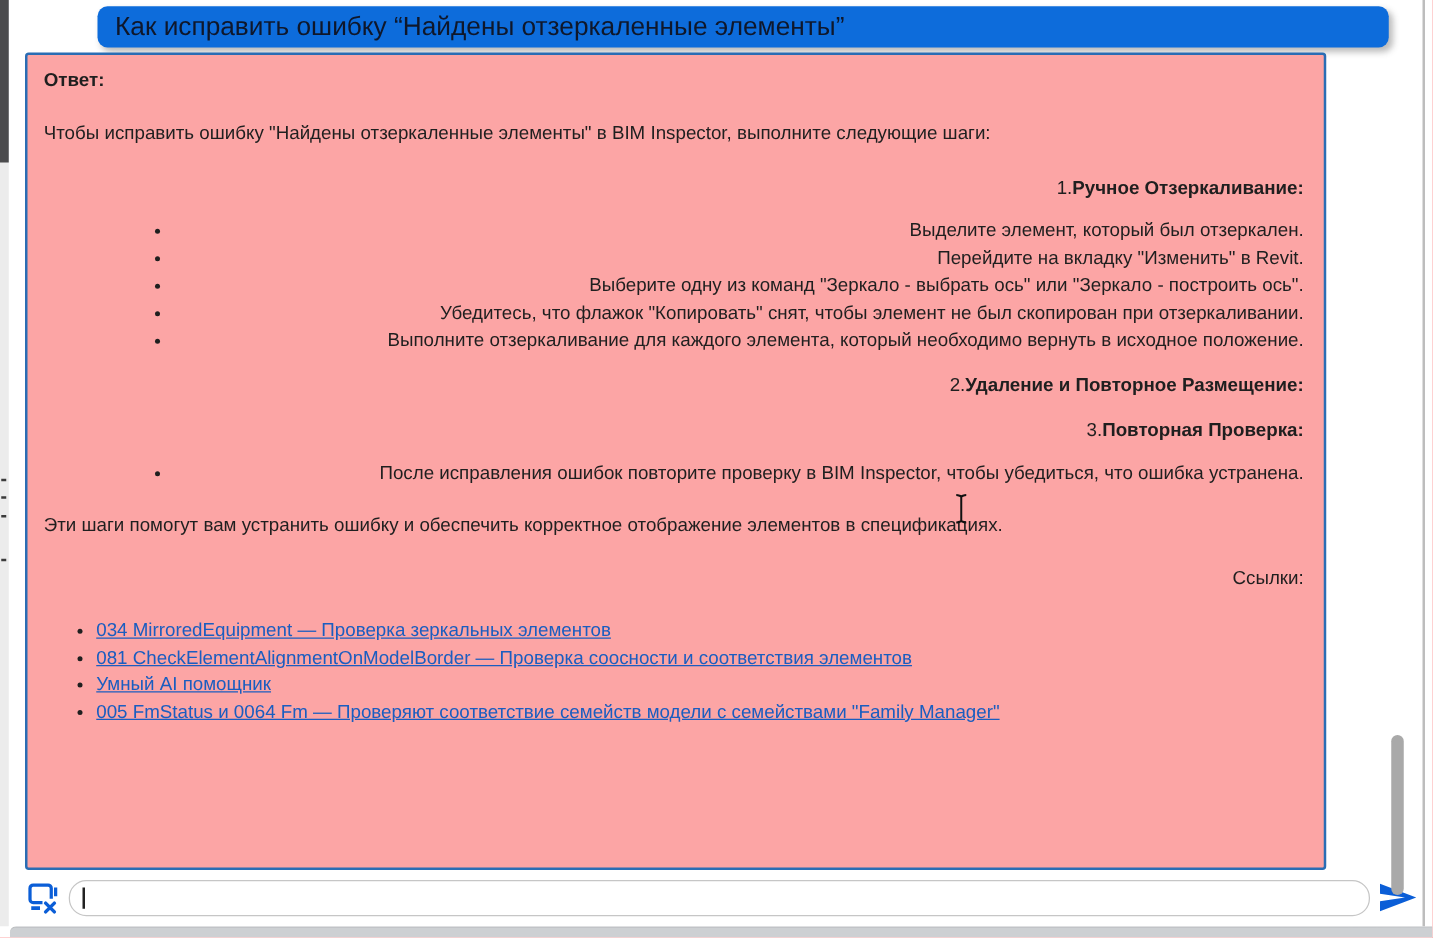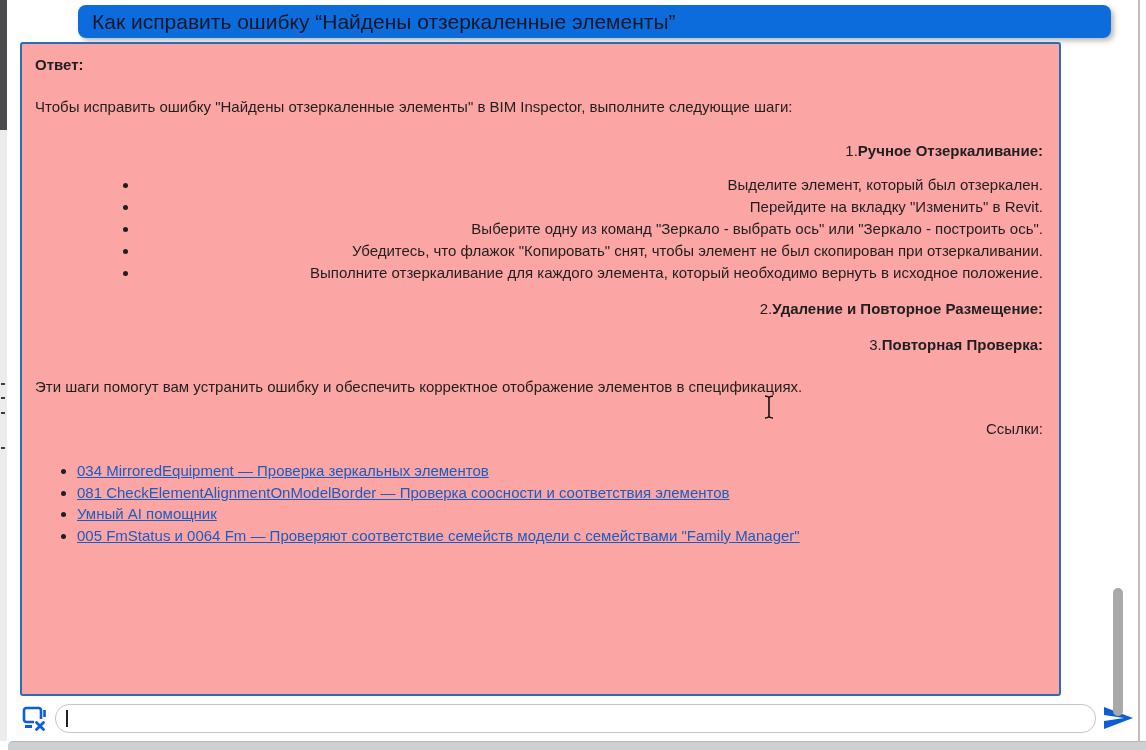--- a/index.html
+++ b/index.html
@@ -110,20 +110,23 @@
             <li>Выберите одну из команд "Зеркало - выбрать ось" или "Зеркало - построить ось".</li>
             <li>Убедитесь, что флажок "Копировать" снят, чтобы элемент не был скопирован при отзеркаливании.</li>
             <li>Выполните отзеркаливание для каждого элемента, который необходимо вернуть в исходное положение.</li>
           </ul>
         </li>
         <li>
           <span class="step-num">2.</span><span class="step-title">Удаление и Повторное Размещение:</span>
         </li>
         <li>
           <span class="step-num">3.</span><span class="step-title">Повторная Проверка:</span>
+          <ul class="bullets">
+            <li>После исправления ошибок повторите проверку в BIM Inspector, чтобы убедиться, что ошибка устранена.</li>
+          </ul>
         </li>
       </ol>
 
       <p class="answer-outro">Эти шаги помогут вам устранить ошибку и обеспечить корректное отображение элементов в спецификациях.</p>
       <p class="links-label">Ссылки:</p>
 
       <ul class="links">
         <li><a href="#">034 MirroredEquipment — Проверка зеркальных элементов</a></li>
         <li><a href="#">081 CheckElementAlignmentOnModelBorder — Проверка соосности и соответствия элементов</a></li>
         <li><a href="#">Умный AI помощник</a></li>

